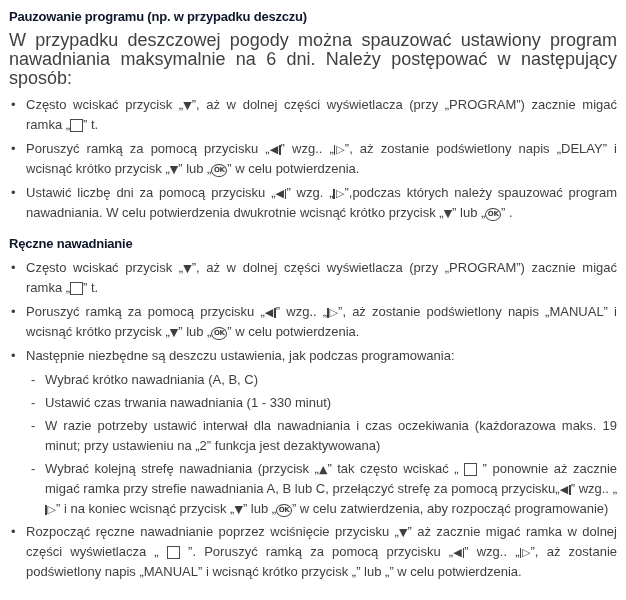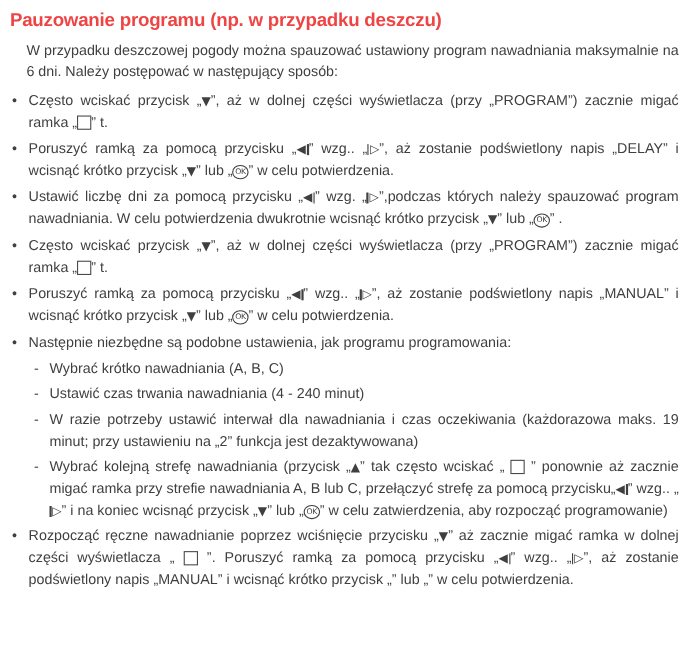--- a/index.html
+++ b/index.html
@@ -3,27 +3,27 @@
 <meta charset="utf-8">
 <style>
   html,body{margin:0;padding:0;}
   body{
     width:626px;height:600px;overflow:hidden;background:#ffffff;
     font-family:"Liberation Sans",sans-serif;color:#3f3f3f;
     -webkit-font-smoothing:antialiased;
   }
   .page{padding:5px 9px 0 9px;}
   h1{
-    font-size:17px;font-weight:bold;color:#ef4444;
+    font-size:13px;font-weight:bold;color:#0f172a;
     margin:4px 0 7px 0;letter-spacing:-0.2px;
   }
   h1.second{margin-top:13px;}
   .intro{
-    font-size:13px;line-height:19px;text-align:justify;
-    margin:0 0 7px 15px;
+    font-size:18px;line-height:19px;text-align:justify;
+    margin:0 0 7px 0;
   }
   .blist{margin:0;}
   .b-row{display:flex;margin:0 0 4px 0;}
   .b-row.sub{margin-left:22px;margin-bottom:3px;}
   .b-mark{
     flex:none;width:15px;padding-left:2px;font-size:13px;line-height:20px;
   }
   .b-row.sub .b-mark{width:14px;padding-left:0;}
   .b-txt{
     flex:1;font-size:13px;line-height:20px;text-align:justify;
@@ -42,21 +42,21 @@
   .ic-arrow-right{padding-left:2.5px;}
   .ic-arrow-right::before{
     content:"";position:absolute;left:0;top:1px;height:10px;width:1.5px;background:#3f3f3f;
   }
   .ic-frame{
     width:13px;height:13px;box-sizing:border-box;
     border:1.4px solid #4a4a4a;vertical-align:-3px;
   }
   .ic-ok{
     border:1.2px solid #3f3f3f;border-radius:50%;
-    font-size:7px;font-weight:normal;line-height:1;
+    font-size:7px;font-weight:bold;line-height:1;
     padding:2px 1.5px;vertical-align:1px;letter-spacing:-0.3px;
   }
 </style>
 </head>
 <body>
 
 <div class="page">
 
   <section>
     <h1>Pauzowanie programu (np. w przypadku deszczu)</h1>
@@ -71,40 +71,41 @@
           <div class="b-txt">Poruszyć ramką za pomocą przycisku „<span class="ic ic-arrow-left">◀</span>” wzg.. „<span class="ic ic-arrow-right">▷</span>”, aż zostanie podświetlony napis „DELAY” i wcisnąć krótko przycisk „<span class="ic ic-tri-down">▼</span>” lub „<span class="ic ic-ok">OK</span>” w celu potwierdzenia.</div>
         </div>
         <div class="b-row">
           <span class="b-mark">•</span>
           <div class="b-txt">Ustawić liczbę dni za pomocą przycisku „<span class="ic ic-arrow-left">◀</span>” wzg. „<span class="ic ic-arrow-right">▷</span>”,podczas których należy spauzować program nawadniania. W celu potwierdzenia dwukrotnie wcisnąć krótko przycisk „<span class="ic ic-tri-down">▼</span>” lub „<span class="ic ic-ok">OK</span>” .</div>
         </div>
       </div>
   </section>
 
   <section>
+    <h1 class="second">Ręczne nawadnianie</h1>
     <div class="blist">
         <div class="b-row">
           <span class="b-mark">•</span>
           <div class="b-txt">Często wciskać przycisk „<span class="ic ic-tri-down">▼</span>”, aż w dolnej części wyświetlacza (przy „PROGRAM”) zacznie migać ramka „<span class="ic ic-frame"></span>” t.</div>
         </div>
         <div class="b-row">
           <span class="b-mark">•</span>
           <div class="b-txt">Poruszyć ramką za pomocą przycisku „<span class="ic ic-arrow-left">◀</span>” wzg.. „<span class="ic ic-arrow-right">▷</span>”, aż zostanie podświetlony napis „MANUAL” i wcisnąć krótko przycisk „<span class="ic ic-tri-down">▼</span>” lub „<span class="ic ic-ok">OK</span>” w celu potwierdzenia.</div>
         </div>
         <div class="b-row">
           <span class="b-mark">•</span>
-          <div class="b-txt">Następnie niezbędne są podobne ustawienia, jak programu programowania:</div>
+          <div class="b-txt">Następnie niezbędne są deszczu ustawienia, jak podczas programowania:</div>
         </div>
         <div class="b-row sub">
           <span class="b-mark">-</span>
           <div class="b-txt">Wybrać krótko nawadniania (A, B, C)</div>
         </div>
         <div class="b-row sub">
           <span class="b-mark">-</span>
-          <div class="b-txt">Ustawić czas trwania nawadniania (4 - 240 minut)</div>
+          <div class="b-txt">Ustawić czas trwania nawadniania (1 - 330 minut)</div>
         </div>
         <div class="b-row sub">
           <span class="b-mark">-</span>
           <div class="b-txt">W razie potrzeby ustawić interwał dla nawadniania i czas oczekiwania (każdorazowa maks. 19 minut; przy ustawieniu na „2” funkcja jest dezaktywowana)</div>
         </div>
         <div class="b-row sub">
           <span class="b-mark">-</span>
           <div class="b-txt">Wybrać kolejną strefę nawadniania (przycisk „<span class="ic ic-tri-up">▲</span>” tak często wciskać „ <span class="ic ic-frame"></span> ” ponownie aż zacznie migać ramka przy strefie nawadniania A, B lub C, przełączyć strefę za pomocą przycisku„<span class="ic ic-arrow-left">◀</span>” wzg.. „<span class="ic ic-arrow-right">▷</span>” i na koniec wcisnąć przycisk „<span class="ic ic-tri-down">▼</span>” lub „<span class="ic ic-ok">OK</span>” w celu zatwierdzenia, aby rozpocząć programowanie)</div>
         </div>
         <div class="b-row">

